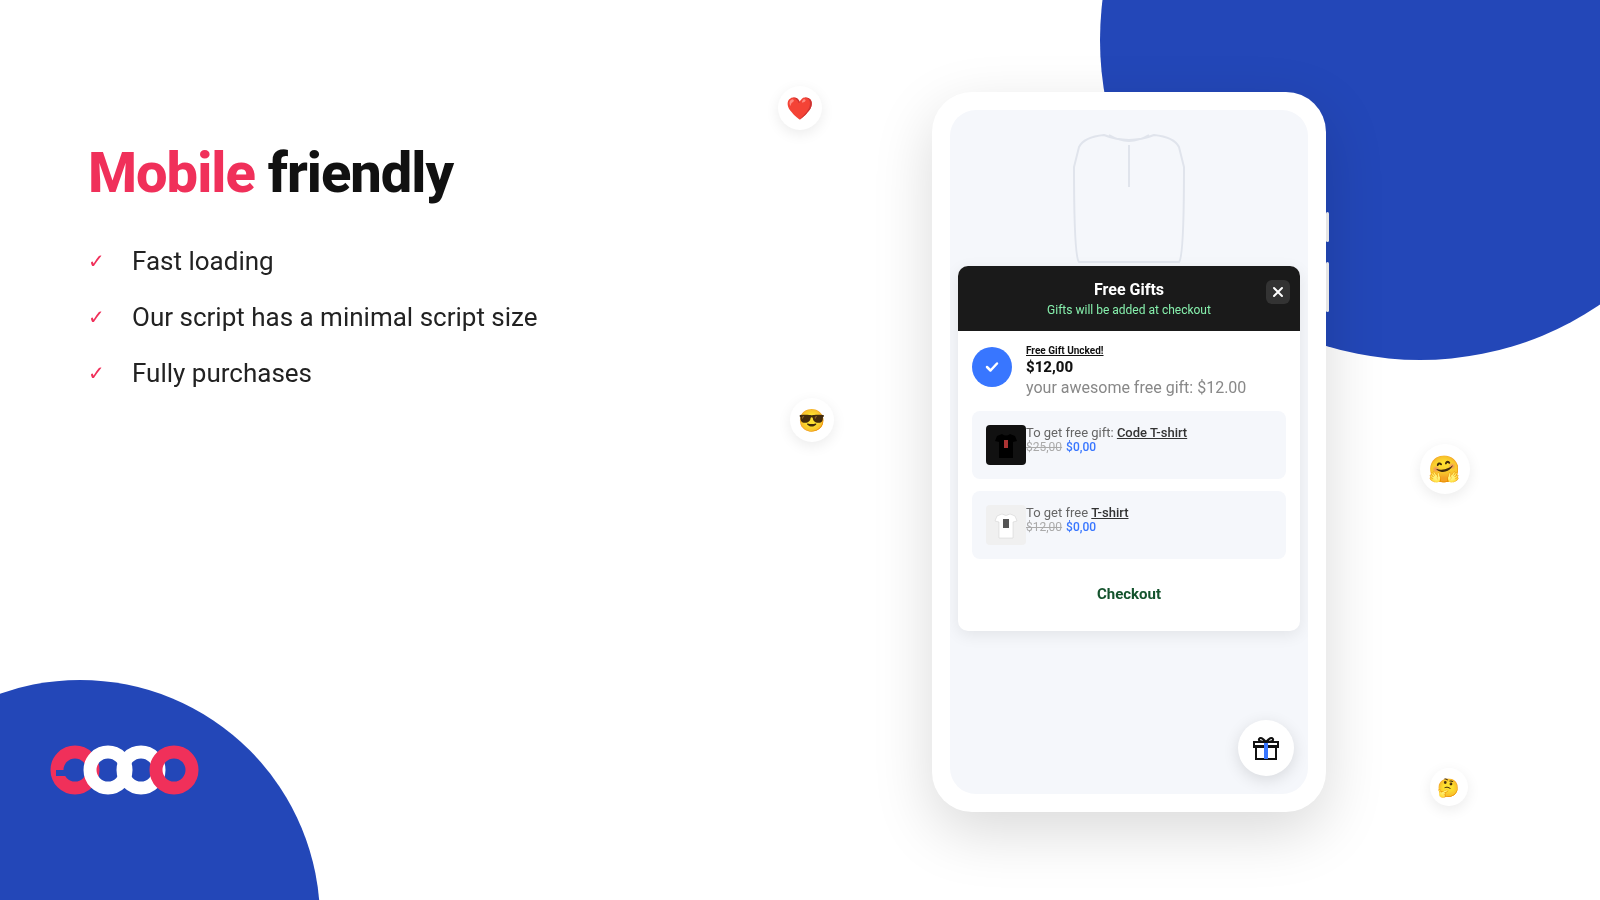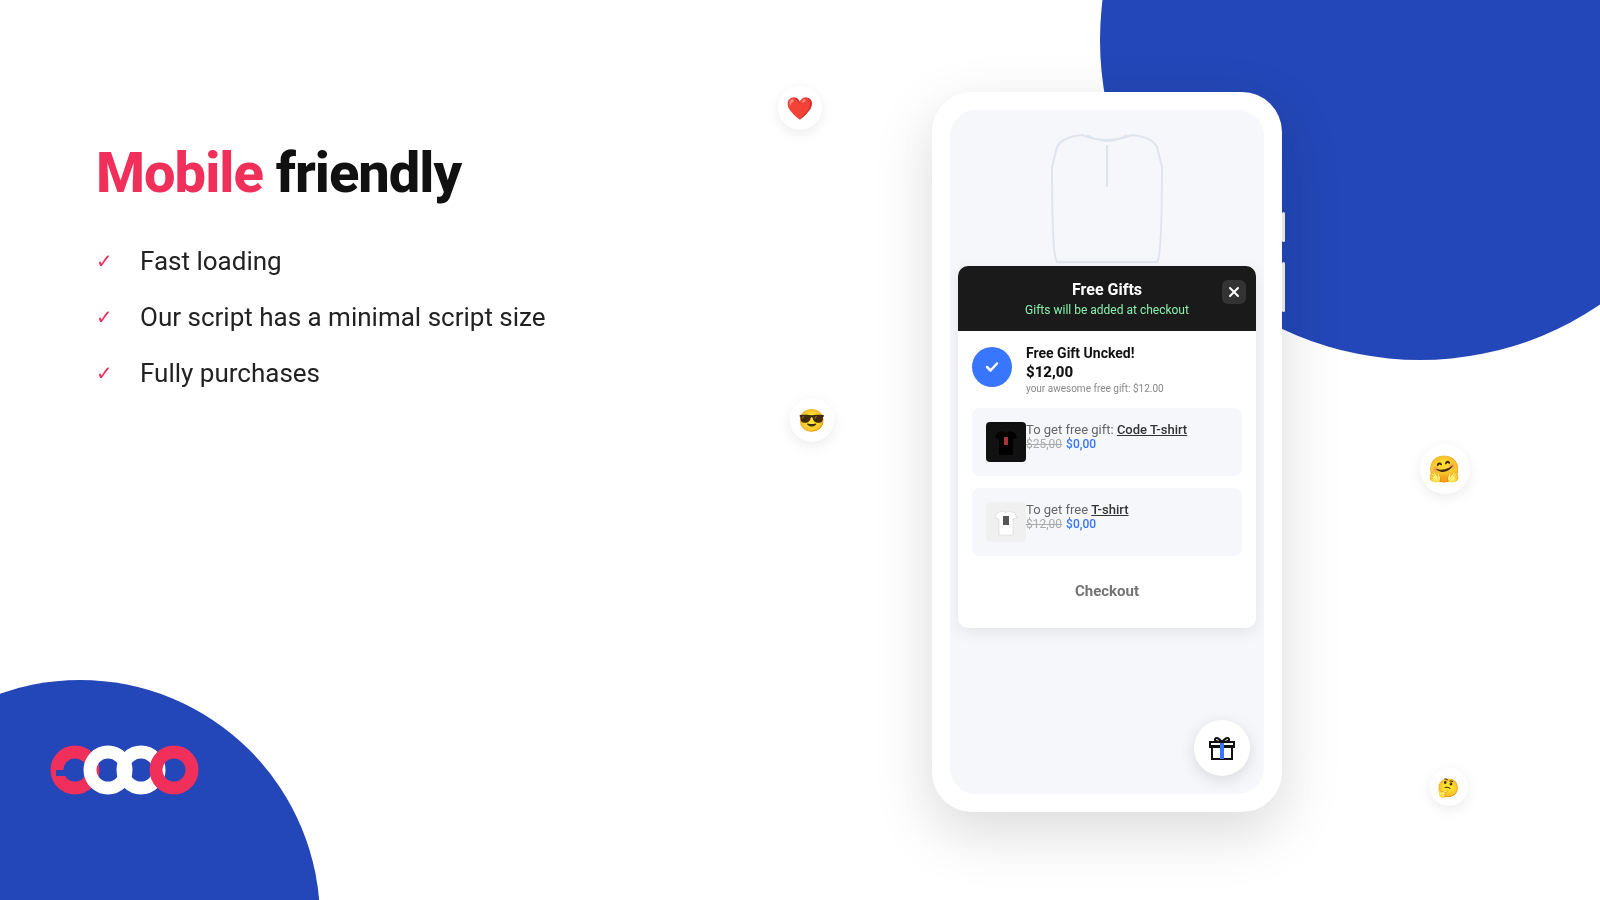--- a/index.html
+++ b/index.html
@@ -24,21 +24,21 @@
   position: absolute;
   bottom: -260px;
   left: -160px;
   width: 480px;
   height: 480px;
   border-radius: 50%;
   background: #2347b8;
 }
 .content {
   position: absolute;
-  left: 96px;
+  left: 88px;
   top: 140px;
   width: 540px;
 }
 .headline {
   font-size: 56px;
   font-weight: 800;
   color: #111;
   margin-bottom: 40px;
   letter-spacing: -1px;
 }
@@ -71,21 +71,21 @@
   left: 50px;
   bottom: 105px;
   display: flex;
   align-items: center;
 }
 .logo-svg { width: 150px; height: 50px; }
 .phone {
   position: absolute;
   left: 932px;
   top: 92px;
-  width: 350px;
+  width: 394px;
   height: 720px;
   background: #fff;
   border-radius: 40px;
   box-shadow: 0 20px 60px rgba(0,0,0,0.15);
   padding: 18px;
 }
 .phone-btn {
   position: absolute;
   right: -3px;
   width: 3px;
@@ -156,23 +156,23 @@
   width: 40px;
   height: 40px;
   border-radius: 50%;
   background: #3876ff;
   display: flex;
   align-items: center;
   justify-content: center;
   flex-shrink: 0;
   margin-top: 2px;
 }
-.unlock-text .t1 { font-size: 14px; font-weight: 700; color: #111; }
+.unlock-text .t1 { font-size: 10px; font-weight: 700; color: #111; text-decoration: underline; }
 .unlock-text .t2 { font-size: 15px; font-weight: 800; color: #111; margin-top: 2px; }
-.unlock-text .t3 { font-size: 10px; color: #888; margin-top: 2px; }
+.unlock-text .t3 { font-size: 16px; color: #888; margin-top: 2px; }
 .gift-item {
   background: #f5f7fb;
   border-radius: 8px;
   padding: 14px;
   display: flex;
   margin-bottom: 12px;
 }
 .gift-img {
   width: 40px;
   height: 40px;
@@ -185,21 +185,21 @@
 .gift-img.dark { background: #111; }
 .gift-img.light { background: #f0f0f0; }
 .gift-text { font-size: 13px; color: #666; }
 .gift-text .link { color: #333; text-decoration: underline; font-weight: 500; }
 .gift-price { font-size: 12px; color: #aaa; margin-top: 0; }
 .gift-price .old { text-decoration: line-through; margin-right: 4px; }
 .gift-price .new { color: #3876ff; font-weight: 500;}
 .checkout-btn {
   text-align: center;
   padding: 14px;
-  color: #737373;
+  color: #14532d;
   font-weight: 700;
   font-size: 15px;
 }
 .bottom-bar {
   position: absolute;
   bottom: 8px;
   left: 8px;
   right: 8px;
   height: 54px;
   background: #f5f7fb;

